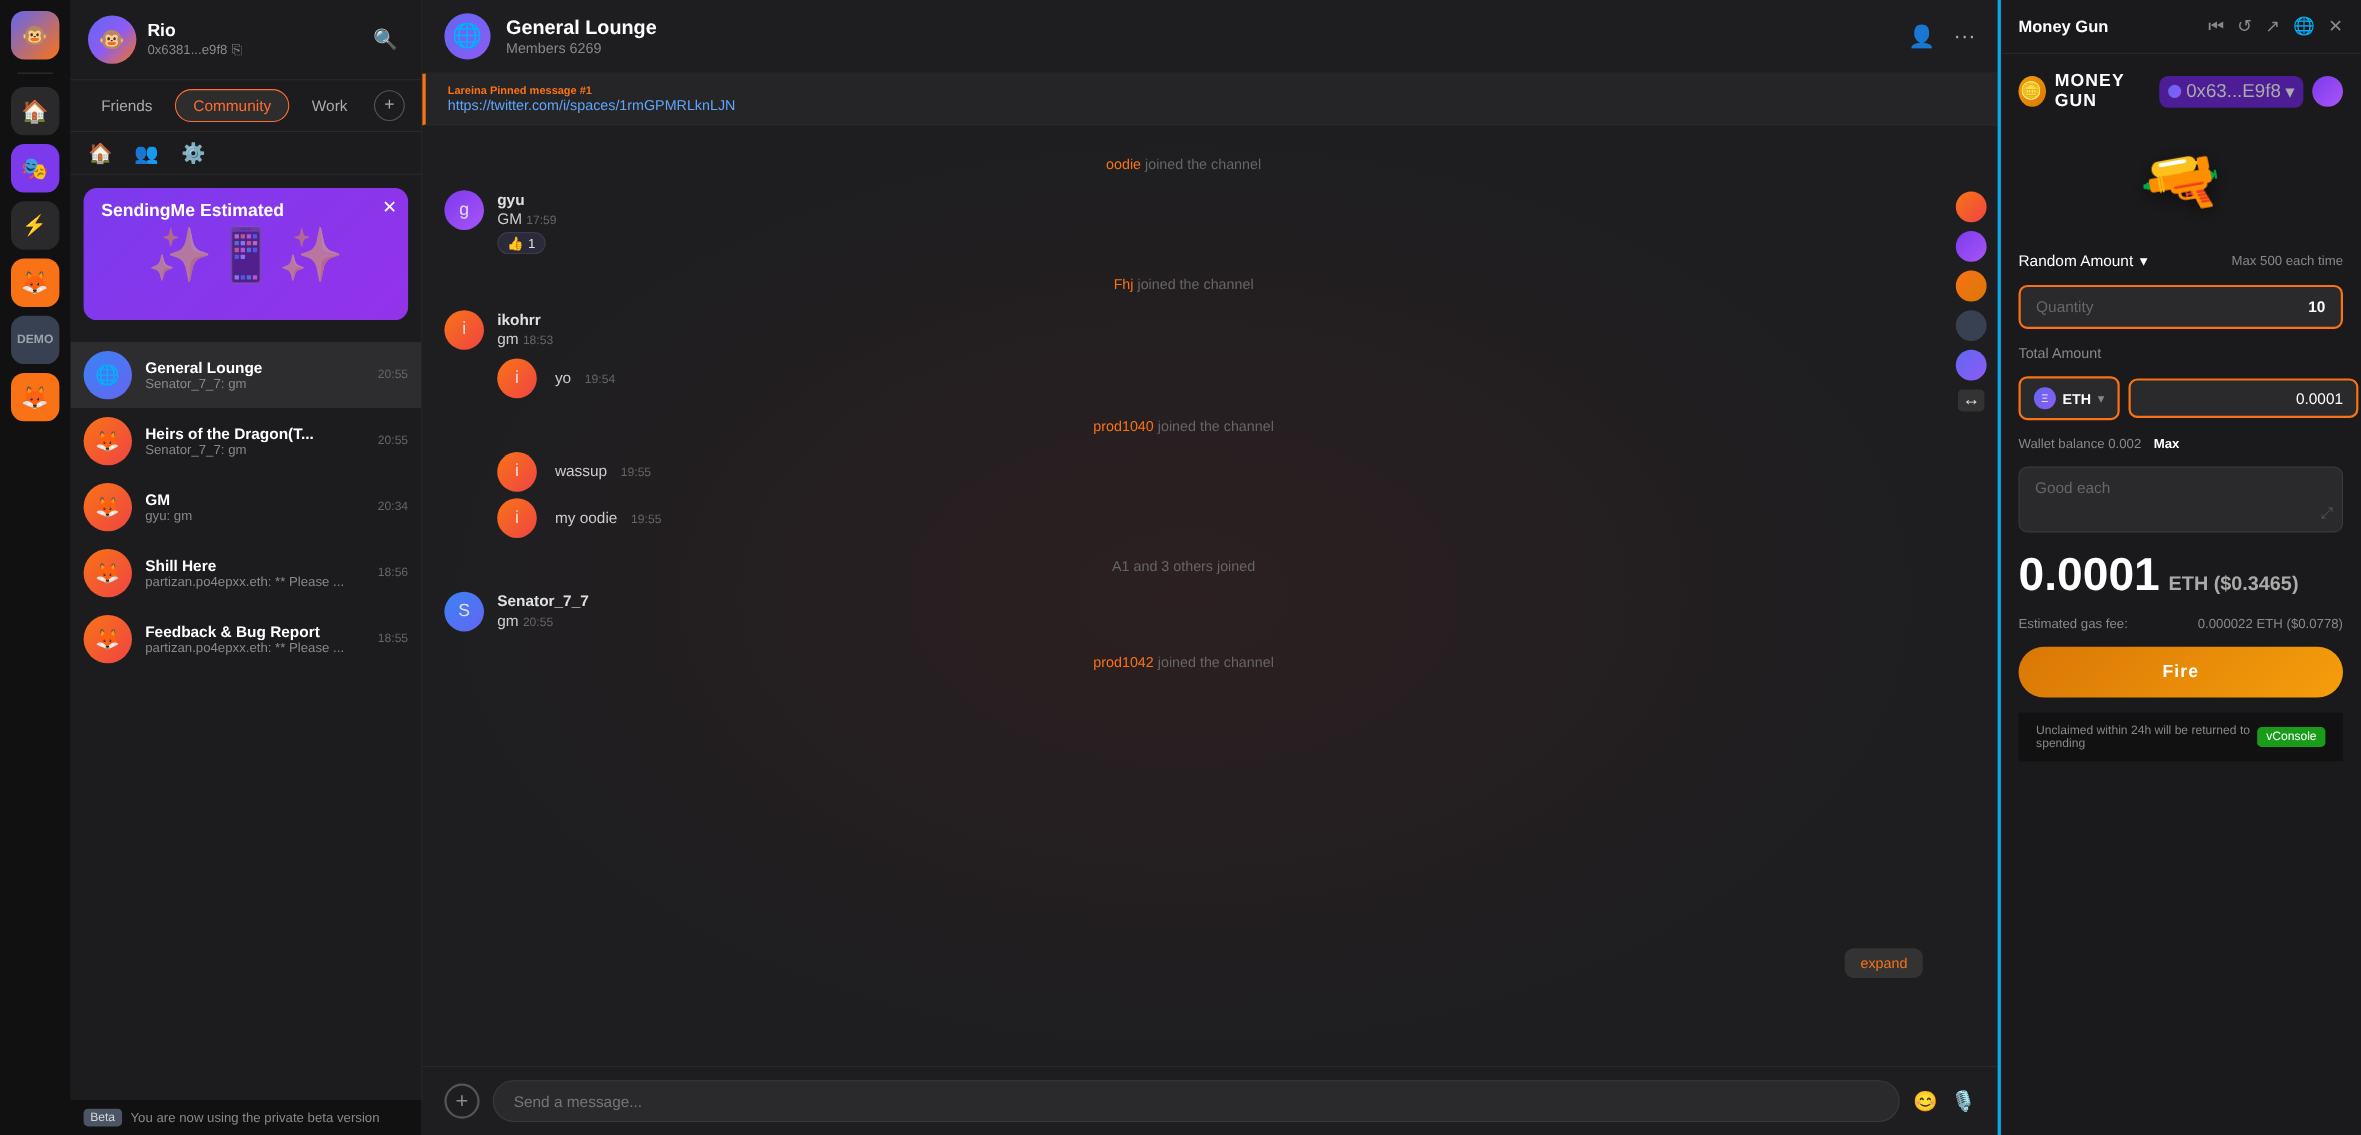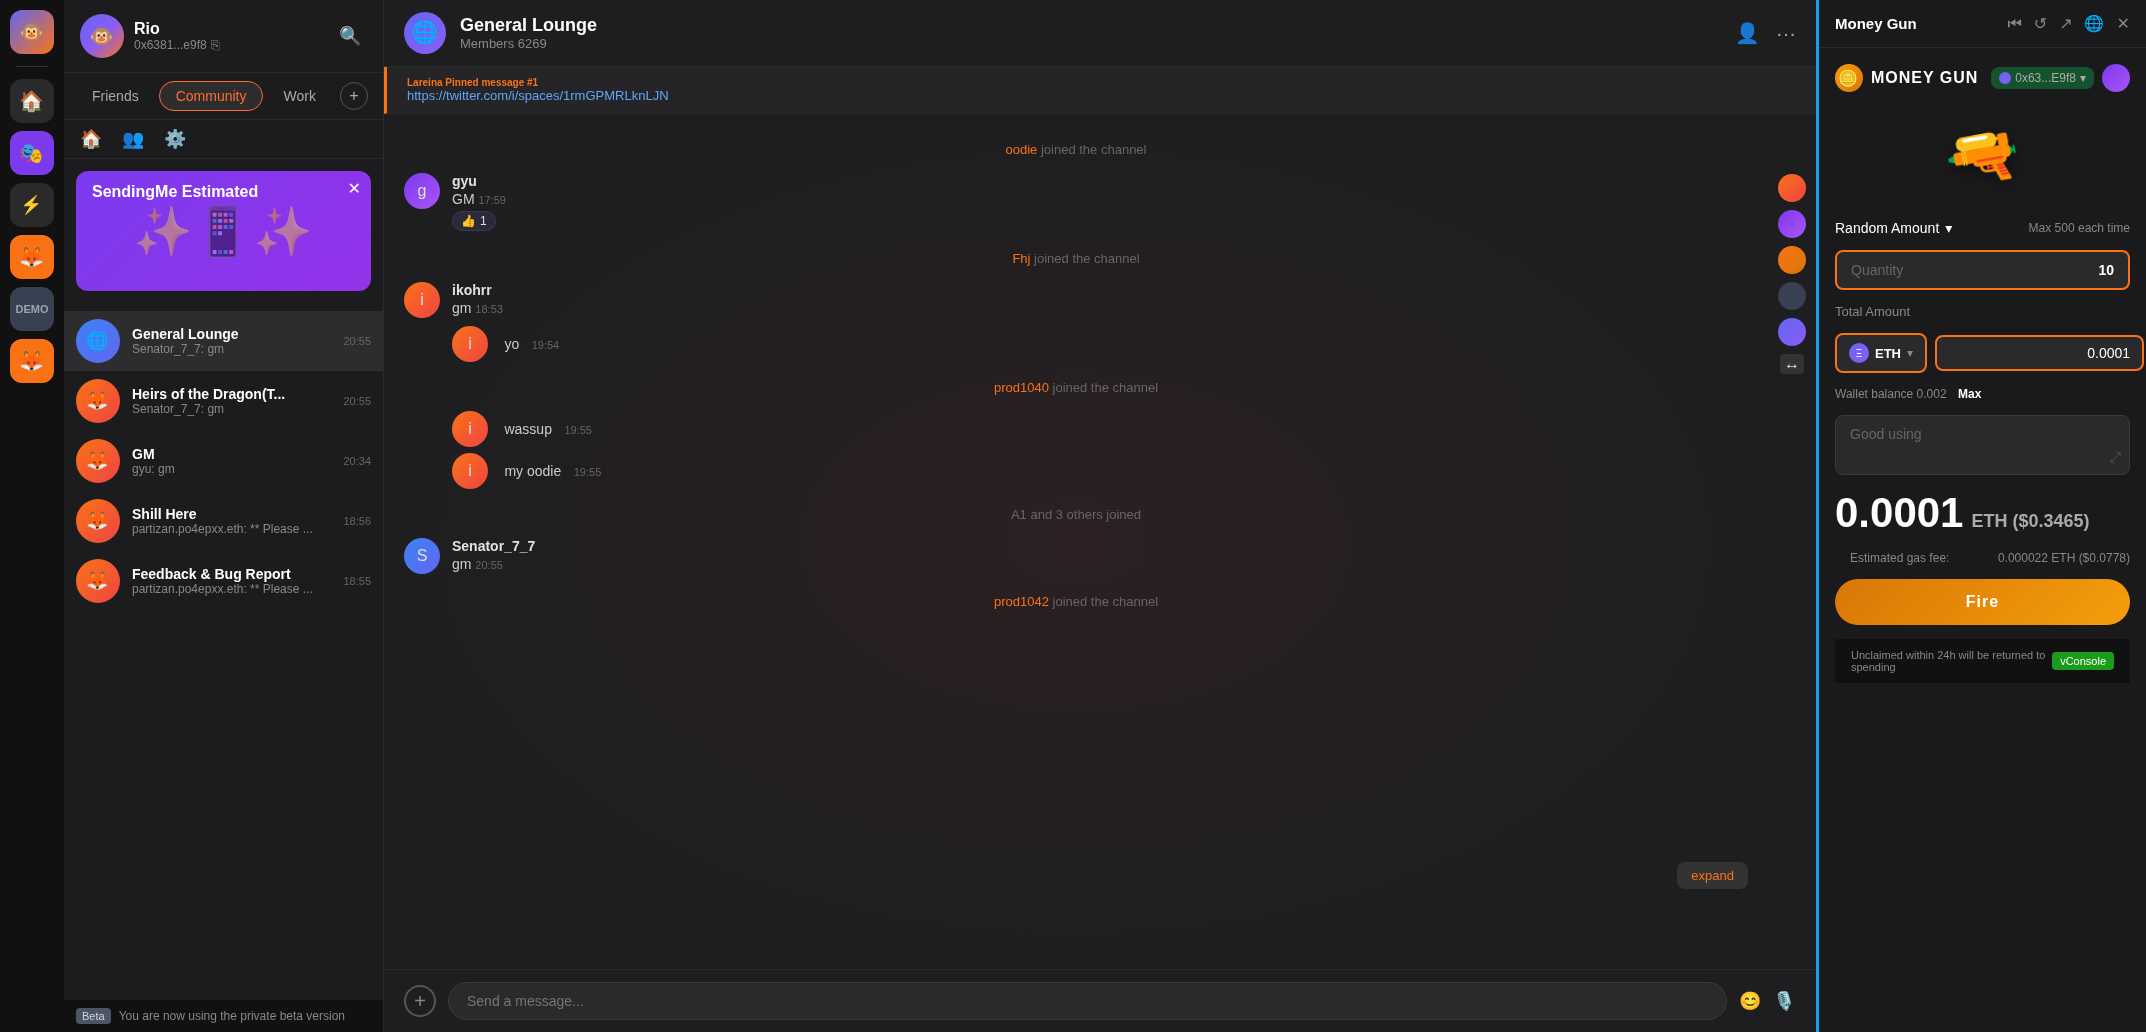--- a/index.html
+++ b/index.html
@@ -544,24 +544,24 @@
       align-items: center;
       justify-content: center;
       font-size: 16px;
     }
     .gun-account-info {
       display: flex;
       align-items: center;
       gap: 8px;
     }
     .gun-address-badge {
-      background: #14532d;
+      background: #4c1d95;
       border-radius: 8px;
       padding: 4px 8px;
-      font-size: 12px;
+      font-size: 17px;
       color: #aaa;
       display: flex;
       align-items: center;
       gap: 4px;
     }
     .gun-user-avatar {
       width: 28px;
       height: 28px;
       border-radius: 50%;
       background: linear-gradient(135deg, #7c3aed, #a855f7);
@@ -716,21 +716,20 @@
       font-weight: 600;
       color: #aaa;
     }
 
     .gas-fee-row {
       display: flex;
       align-items: center;
       justify-content: space-between;
       font-size: 12px;
       color: #888;
-      margin-left: 15px;
     }
 
     .fire-button {
       background: linear-gradient(135deg, #d97706, #f59e0b);
       border: none;
       border-radius: 24px;
       padding: 14px;
       font-size: 16px;
       font-weight: 700;
       color: #fff;
@@ -1058,21 +1057,21 @@
       <input class="eth-amount-input" type="text" value="0.0001" style="">
     </div>
 
     <div class="wallet-balance-row">
       <span>Wallet balance 0.002</span>
       &nbsp;
       <span class="max-link">Max</span>
     </div>
 
     <div class="message-input-area">
-      <span>Good using</span>
+      <span>Good each</span>
       <span class="message-expand-icon">⤢</span>
     </div>
 
     <div class="big-amount">
       <span class="big-amount-value">0.0001</span>
       <span class="big-amount-currency">ETH ($0.3465)</span>
     </div>
 
     <div class="gas-fee-row">
       <span>Estimated gas fee:</span>

